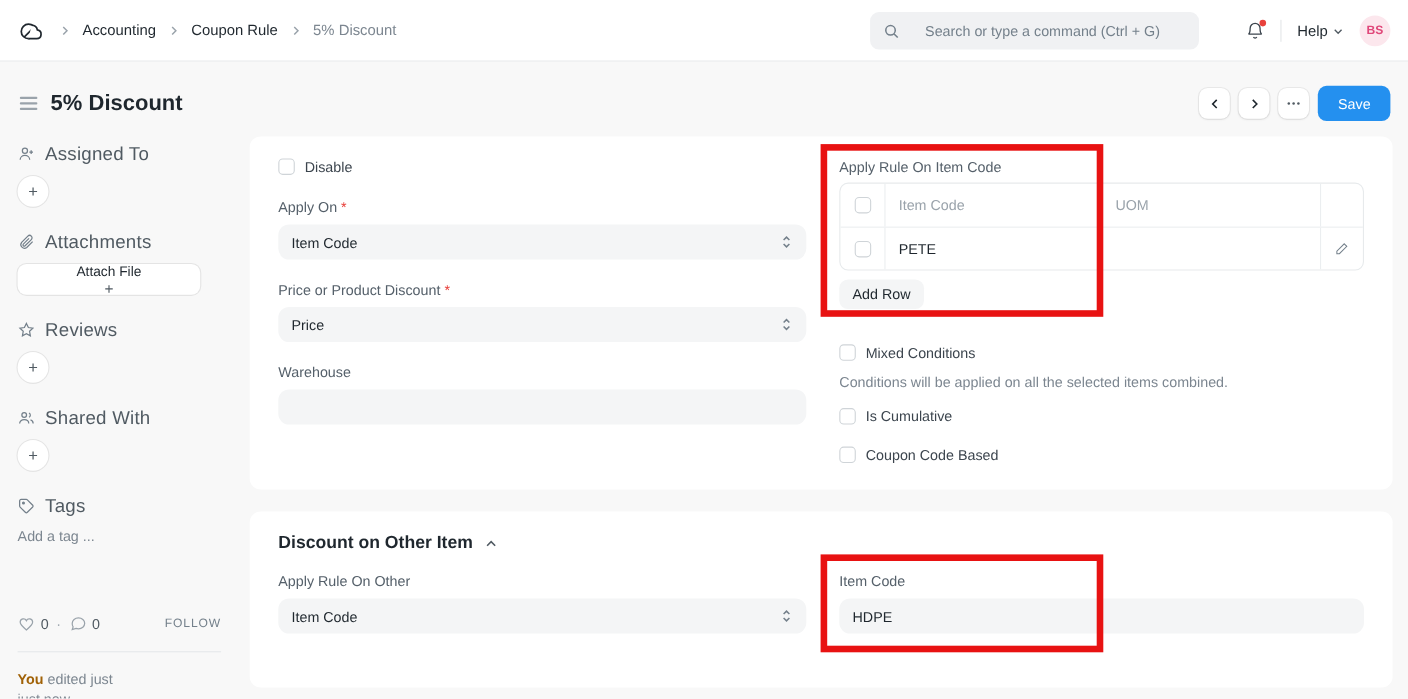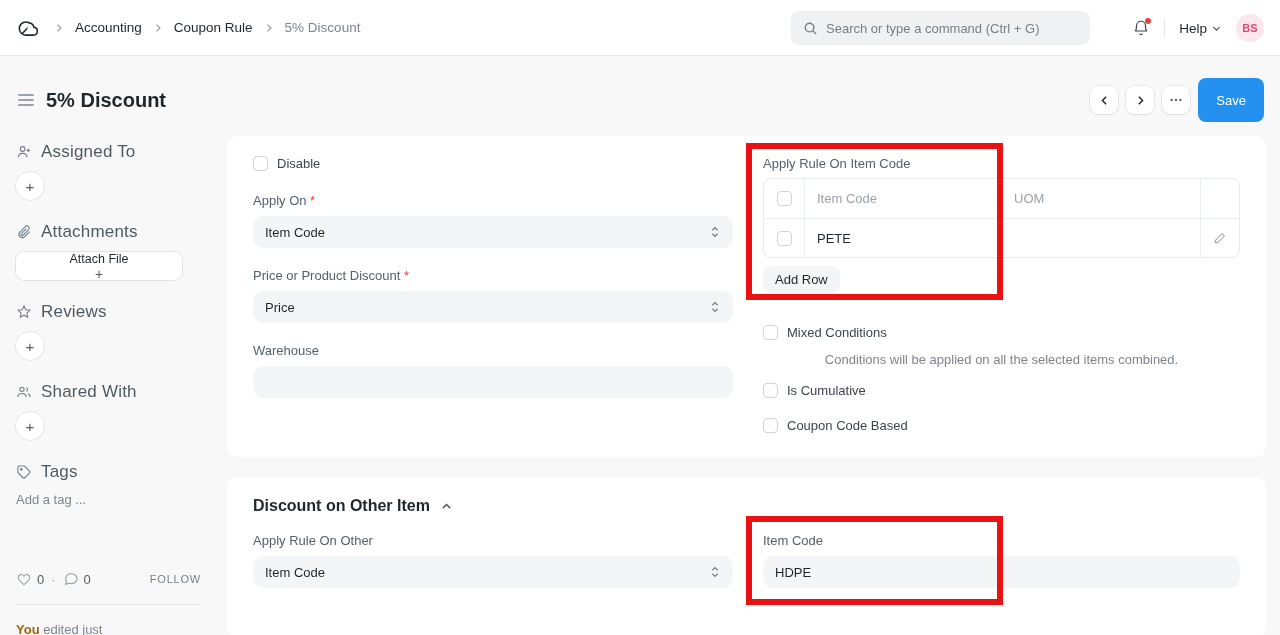--- a/index.html
+++ b/index.html
@@ -10,40 +10,40 @@
   .navbar { height:56px; background:#fff; border-bottom:1px solid #e8eaec;
             display:flex; align-items:center; padding:0 16px; position:relative; }
   .crumbs { display:flex; align-items:center; gap:10px; font-size:13.5px; }
   .crumb { color:#1f272e; cursor:pointer; }
   .crumb.current { color:#7c8690; }
   .crumb-sep { color:#9aa3ab; display:flex; align-items:center; }
   .logo { display:flex; align-items:center; margin-right:2px; cursor:pointer; }
 
   .searchbox { position:absolute; left:791px; top:11px; width:299px; height:34px;
                background:#f0f1f3; border-radius:8px; display:flex; align-items:center;
-               gap:8px; padding:0 12px; color:#74808b; font-size:13px; cursor:text; }
+               gap:23px; padding:0 12px; color:#74808b; font-size:13px; cursor:text; }
   .nav-right { position:absolute; right:16px; top:0; height:56px; display:flex; align-items:center; gap:14px; }
   .bell { position:relative; display:flex; cursor:pointer; color:#3c454e; }
   .bell-dot { position:absolute; top:-1px; right:-1px; width:6px; height:6px; border-radius:50%; background:#e8413c; }
   .nav-divider { width:1px; height:20px; background:#e3e6e8; }
   .help { display:flex; align-items:center; gap:4px; font-size:13.5px; color:#1f272e; cursor:pointer; }
   .avatar { width:28px; height:28px; border-radius:50%; background:#fce7ed; color:#e0487a;
             font-size:11px; font-weight:bold; display:flex; align-items:center; justify-content:center; cursor:pointer; }
 
   
   .page-header { display:flex; align-items:center; justify-content:space-between; padding:22px 16px 14px 16px; }
   .ph-left { display:flex; align-items:center; gap:10px; }
   .hamburger { display:flex; flex-direction:column; gap:3px; cursor:pointer; padding:2px; }
   .hamburger span { width:16px; height:2px; background:#9aa3ab; border-radius:1px; }
   .page-title { font-size:20px; font-weight:bold; color:#1f272e; }
   .ph-right { display:flex; align-items:center; gap:8px; }
   .icon-btn { width:28px; height:28px; border-radius:8px; background:#fff; border:none;
               box-shadow:0 0 0 1px rgba(0,0,0,.06), 0 1px 2px rgba(0,0,0,.06);
               display:flex; align-items:center; justify-content:center; color:#1f272e; cursor:pointer; font-size:13px; }
-  .btn-primary { height:44px; padding:0 18px; border:none; border-radius:8px; background:#2490ef;
+  .btn-primary { height:32px; padding:0 18px; border:none; border-radius:8px; background:#2490ef;
                  color:#fff; font-size:13px; font-family:inherit; cursor:pointer; }
 
   
   .content { display:flex; align-items:flex-start; }
   .sidebar { width:227px; flex:0 0 227px; padding:6px 26px 0 16px; font-size:13px; color:#505a62; }
   .main { flex:1; padding-right:15px; }
 
   
   .sb-section { margin-bottom:22px; }
   .sb-head { display:flex; align-items:center; gap:9px; color:#505a62; font-size:17px; letter-spacing:.2px; }
@@ -93,21 +93,21 @@
   .gt-head .gt-cell { color:#9aa3ab; }
   .gt-cell.value { color:#1f272e; }
   .gt-cell.edit { justify-content:center; color:#74808b; cursor:pointer; }
   .add-row-btn { margin-top:8px; height:27px; padding:0 12px; border:none; border-radius:8px;
                  background:#f4f5f6; color:#1f272e; font-size:13px; font-family:inherit; cursor:pointer; }
 
   .section-head { display:flex; align-items:center; gap:10px; margin-bottom:18px; cursor:pointer; }
   .section-title { font-size:16px; font-weight:bold; color:#1f272e; }
   .collapse-icon { color:#505a62; display:flex; }
 
-  .mt32 { margin-top:32px; } .mt12 { margin-top:12px;text-align:center; } .mt16 { margin-top:16px; } .mt20 { margin-top:20px; }
+  .mt32 { margin-top:32px; } .mt12 { margin-top:12px; } .mt16 { margin-top:16px; } .mt20 { margin-top:20px; }
 </style>
 </head>
 <body>
 
 <div class="navbar">
   <div class="crumbs">
     <span class="logo">
       <svg width="25" height="25" viewBox="0 0 24 24" fill="none" stroke="#1f272e" stroke-width="1.5">
         <circle cx="9.5" cy="13" r="6.3"></circle>
         <path d="M5.5 18.2 L14.5 9.2"></path>

